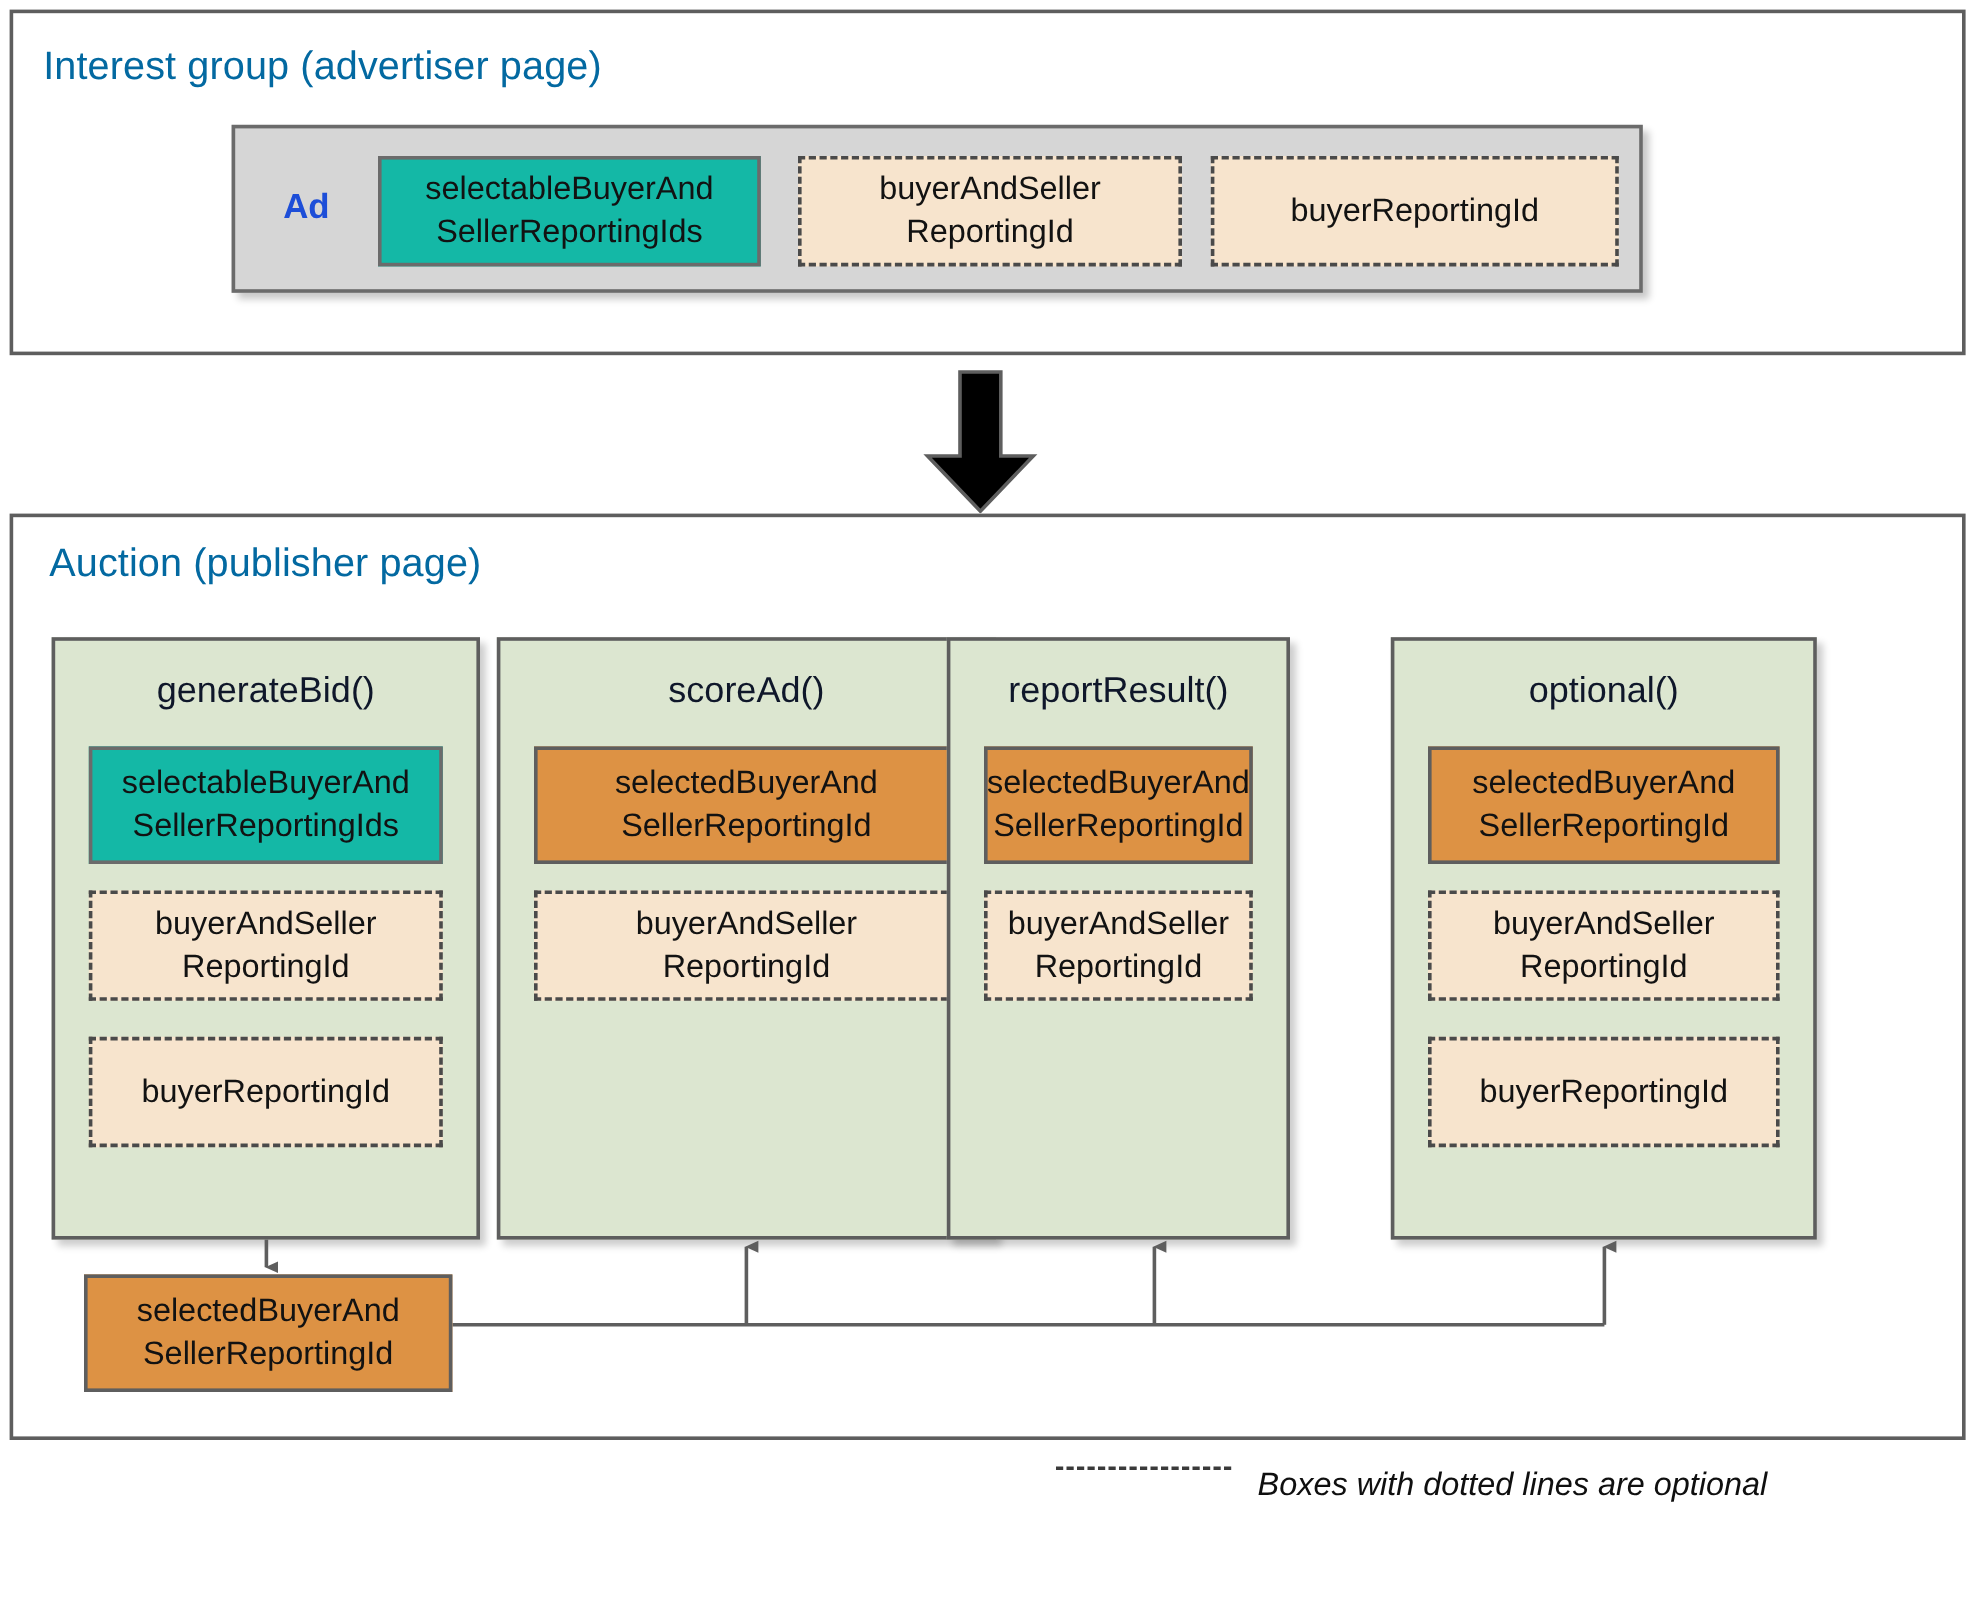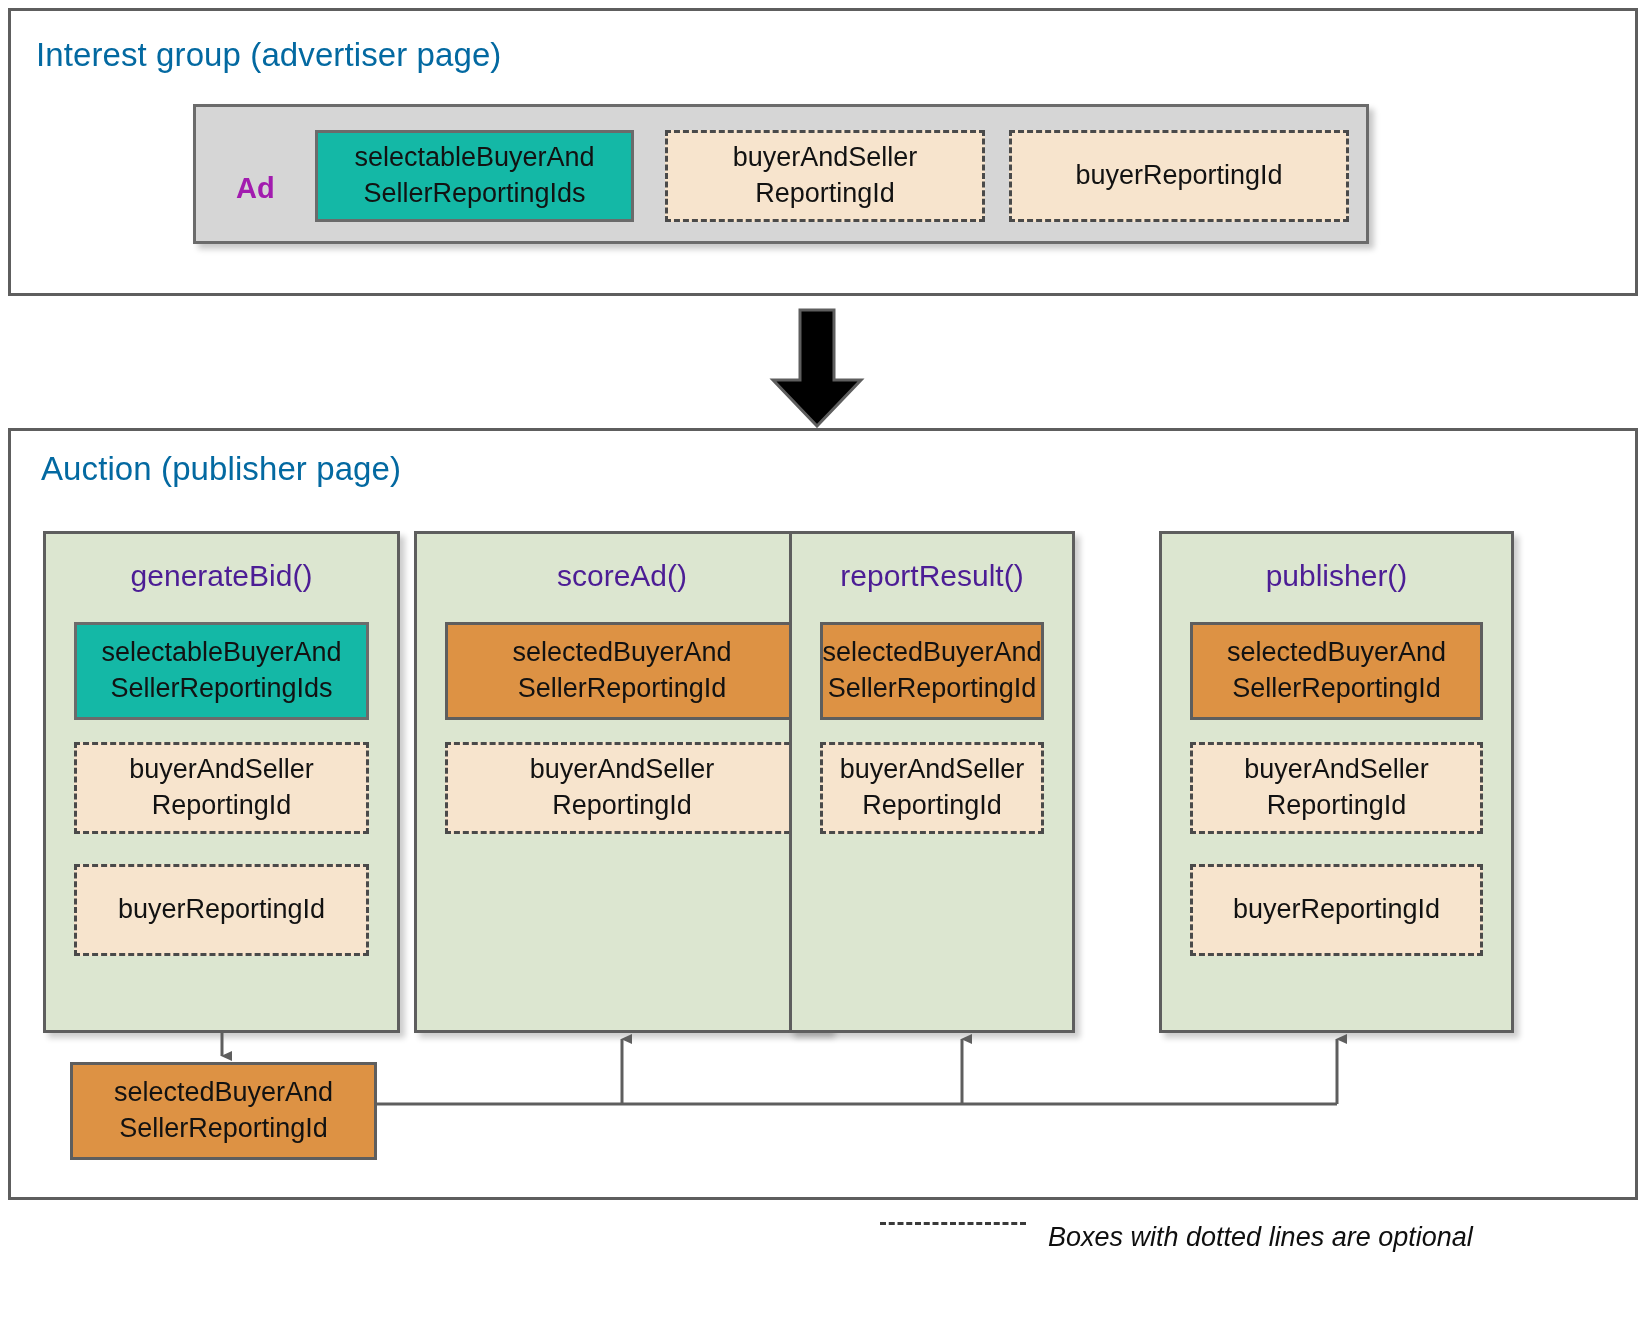--- a/index.html
+++ b/index.html
@@ -42,22 +42,21 @@
     background: #d6d6d6;
     border: 3px solid #6b6b6b;
     box-sizing: border-box;
     box-shadow: 5px 5px 6px rgba(0,0,0,0.22);
   }
   #ad-label {
     position: absolute;
     left: 40px; top: 50px;
     font-size: 29px;
     font-weight: bold;
-    color: #a21caf;
-    margin-top: 15px;
+    color: #1d4ed8;
   }
 
   .chip {
     position: absolute;
     box-sizing: border-box;
     display: flex;
     align-items: center;
     justify-content: center;
     text-align: center;
     font-size: 27px;
@@ -102,21 +101,21 @@
     box-sizing: border-box;
     box-shadow: 5px 5px 6px rgba(0,0,0,0.20);
   }
   .func-title {
     position: absolute;
     top: 25px;
     left: 0;
     width: 100%;
     text-align: center;
     font-size: 30px;
-    color: #4c1d95;
+    color: #0f172a;
   }
 
   #col-generatebid  { left: 43px;   width: 357px; height: 502px; }
   #col-scoread      { left: 414px;  width: 416px; height: 502px; }
   #col-reportresult { left: 789px;  width: 286px; height: 502px; }
   #col-reportwin    { left: 1159px; width: 355px; height: 502px; }
 
   
   .c-slot1 { left: 28px; top: 88px;  right: 28px; height: 98px; }
   .c-slot2 { left: 28px; top: 208px; right: 28px; height: 92px; }
@@ -211,21 +210,21 @@
 
 <div class="func-col" id="col-reportresult">
   <div class="func-title">reportResult()</div>
   <div class="chip solid-dark c-slot1">selectedBuyerAnd
 SellerReportingId</div>
   <div class="chip dashed c-slot2">buyerAndSeller
 ReportingId</div>
 </div>
 
 <div class="func-col" id="col-reportwin">
-  <div class="func-title">publisher()</div>
+  <div class="func-title">optional()</div>
   <div class="chip solid-dark c-slot1">selectedBuyerAnd
 SellerReportingId</div>
   <div class="chip dashed c-slot2">buyerAndSeller
 ReportingId</div>
   <div class="chip dashed c-slot3">buyerReportingId</div>
 </div>
 
 <svg id="connectors" viewBox="0 0 1646 1332">
   <defs>
     <marker id="arrow-down" markerWidth="12" markerHeight="12" refX="6" refY="10" orient="auto" markerUnits="userSpaceOnUse">

